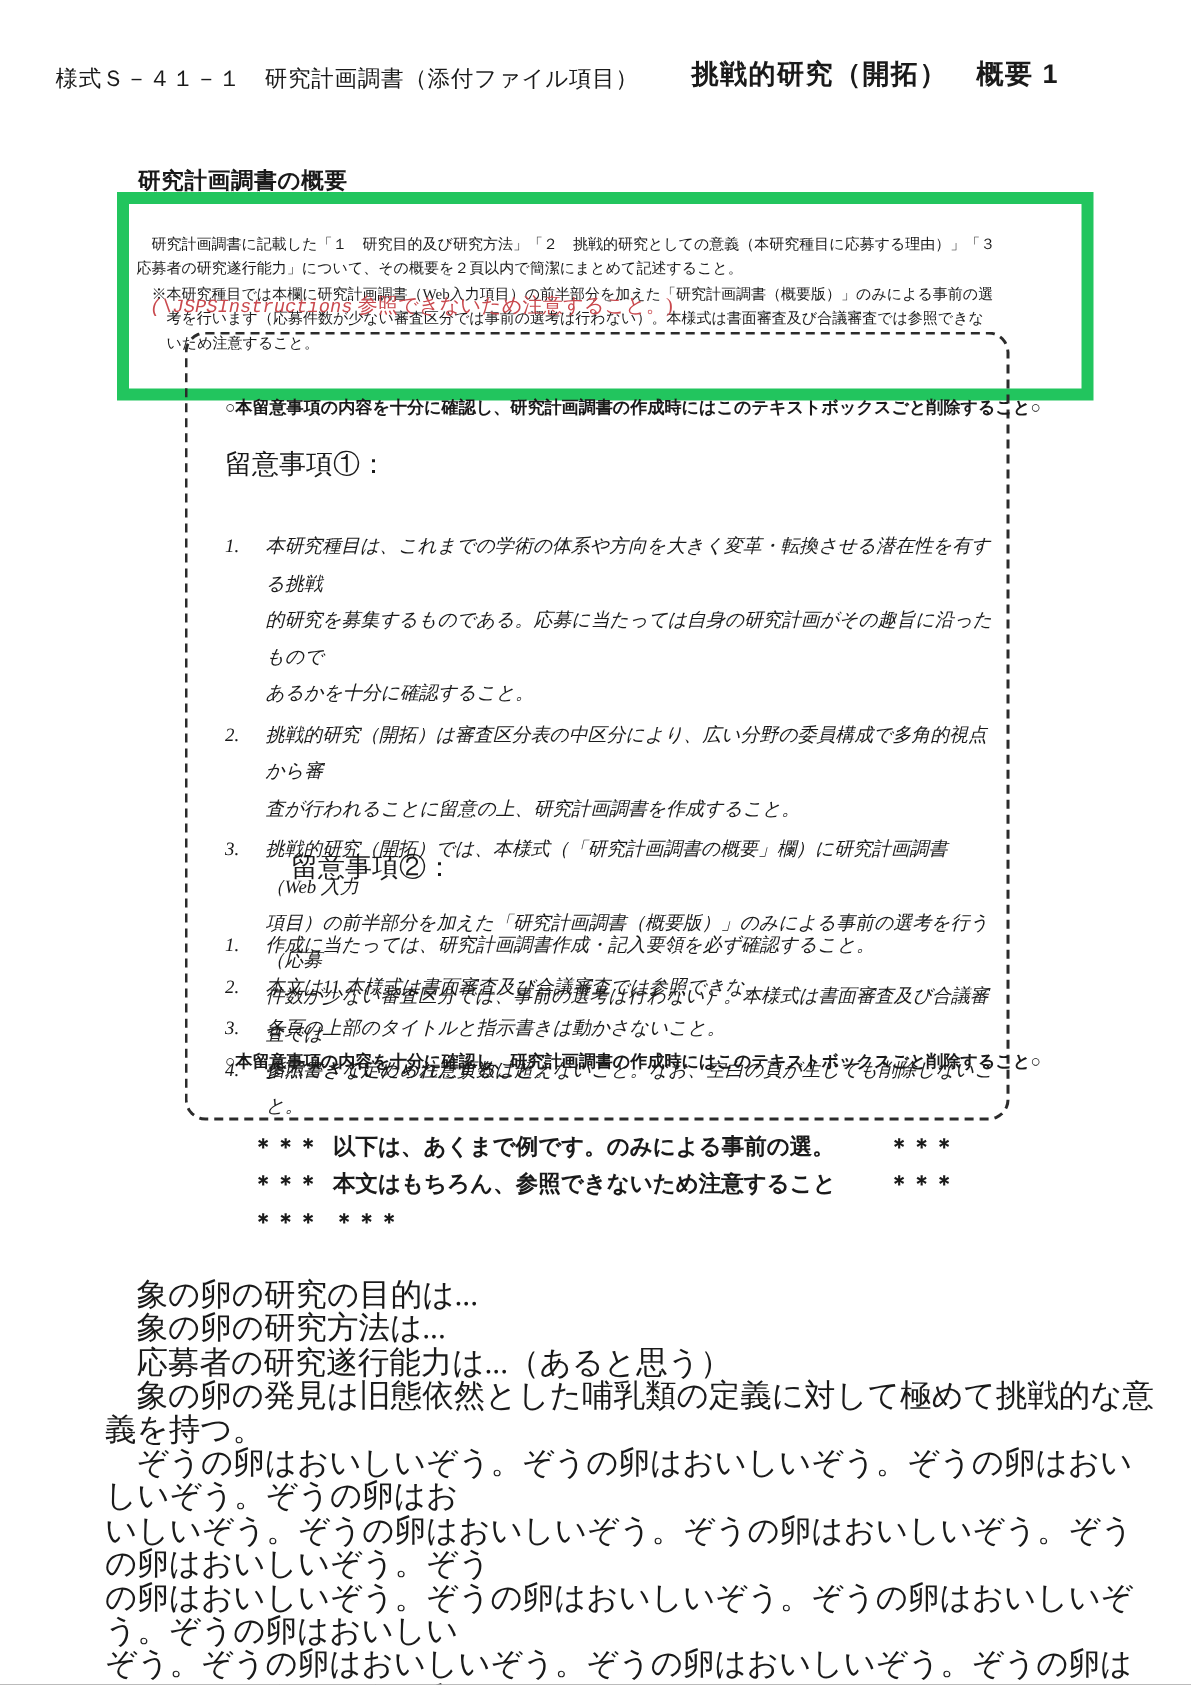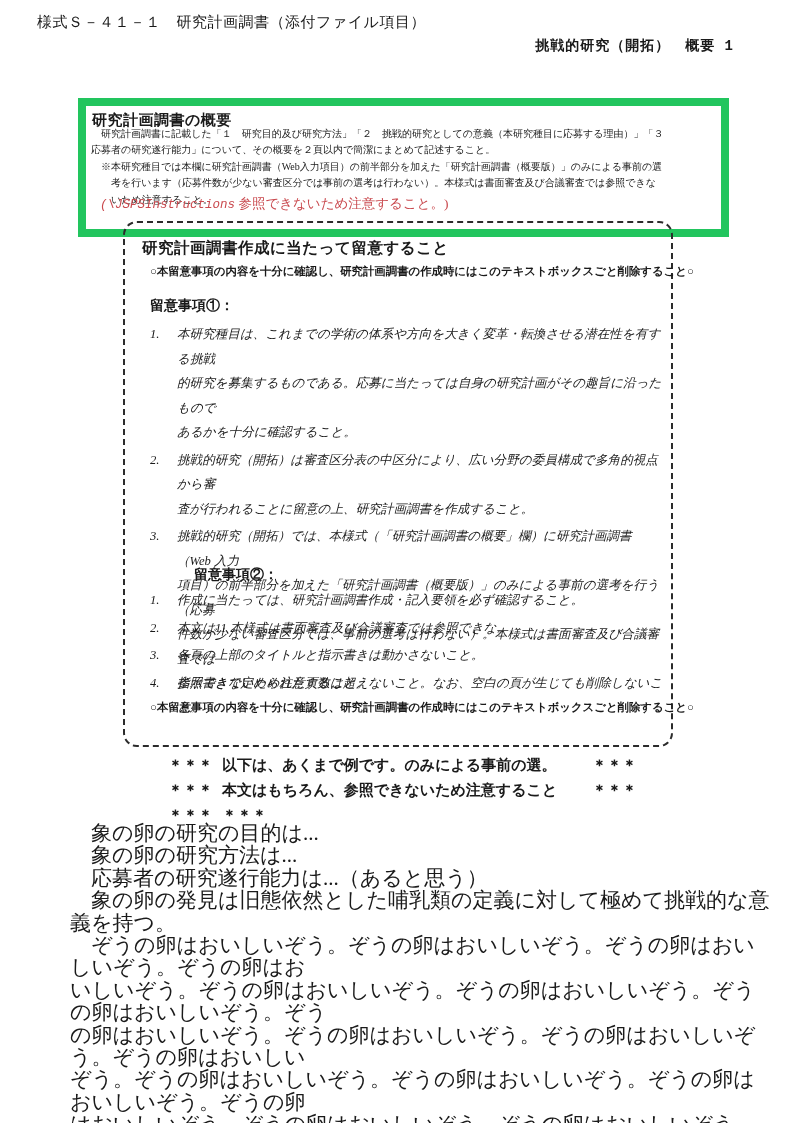--- a/index.html
+++ b/index.html
@@ -2,44 +2,44 @@
 <html><head>
 <meta charset="utf-8">
 <style>
   html,body{margin:0;padding:0;background:#888;}
   .page{
     position:relative;width:794px;height:1123px;margin:0 auto;background:#ffffff;
     font-family:"Liberation Serif",serif;color:#1a1a1a;overflow:hidden;
   }
   .abs{position:absolute;}
   .gothic{font-family:"Liberation Sans",sans-serif;}
-  .mincho{font-family:"Liberation Serif",serif;}
+  .mincho{font-family:"Liberation Serif",serif;margin-top:30px;}
 
   .hdr-left{left:37px;top:13px;font-size:15px;letter-spacing:.5px;}
-  .hdr-right{right:60px;top:37px;font-size:14px;font-weight:700;letter-spacing:1px;font-family:Liberation Mono, monospace;}
+  .hdr-right{right:88px;top:37px;font-size:18px;font-weight:700;letter-spacing:1px;}
   .sec-title{left:92px;top:73px;font-size:15px;font-weight:700;letter-spacing:.5px;margin-top:38px;}
 
   .summary-box{
     left:78px;top:98px;width:625px;border:8px solid #22c55e;
     padding:3px 5px 20px 5px;font-size:10px;line-height:16.6px;
     white-space:pre-line;letter-spacing:0;
   }
 
   .comment-line{left:100px;top:195px;font-size:13.5px;color:#c9494e;white-space:nowrap;}
   .comment-line .code{font-family:"Liberation Mono",monospace;font-size:12.5px;font-style:italic;}
 
   .notes-box{
     left:123px;top:221px;width:546px;height:522px;
     border:2px dashed #2b2b2b;border-radius:14px;
   }
   .nb-title{left:17px;top:15px;font-size:15.5px;font-weight:700;letter-spacing:.5px;}
   .nb-note{font-size:11.4px;font-weight:700;white-space:nowrap;}
   .nb-note-top{left:25px;top:41px;}
   .nb-note-bottom{left:25px;top:477px;}
-  .nb-seclabel{font-size:14px;font-weight:700;}
+  .nb-seclabel{font-size:18px;font-weight:400;}
   .nb-s1{left:25px;top:74px;}
   .nb-s2{left:25px;top:343px;margin-left:44px;}
   .nb-list{left:25px;width:515px;font-style:italic;font-size:12.6px;}
   .nb-list1{top:99px;}
   .nb-list2{top:365px;}
   .nb-item{display:flex;margin-bottom:3px;}
   .nb-item .num{width:27px;flex:0 0 27px;line-height:24.5px;}
   .nb-item .txt{width:488px;line-height:24.5px;white-space:pre-line;}
 
   .stars{left:168px;top:752px;font-size:15px;font-weight:700;}
@@ -68,21 +68,20 @@
 　　考を行います（応募件数が少ない審査区分では事前の選考は行わない）。本様式は書面審査及び合議審査では参照できな
 　　いため注意すること。</span>
   </div>
 
   <div class="abs comment-line">
     <span class="code">(\JSPSInstructions</span><span class="mincho"> 参照できないため注意すること。)</span>
   </div>
 
   <div class="abs notes-box">
 
-    <div class="abs nb-title gothic">研究計画調書作成に当たって留意すること</div>
 
     <div class="abs nb-note nb-note-top gothic">○本留意事項の内容を十分に確認し、研究計画調書の作成時にはこのテキストボックスごと削除すること○</div>
 
     <div class="abs nb-seclabel nb-s1 gothic">留意事項①：</div>
 
     <div class="abs nb-list nb-list1 mincho">
       <div class="nb-item">
         <span class="num">1.</span>
         <span class="txt">本研究種目は、これまでの学術の体系や方向を大きく変革・転換させる潜在性を有する挑戦
 的研究を募集するものである。応募に当たっては自身の研究計画がその趣旨に沿ったもので

